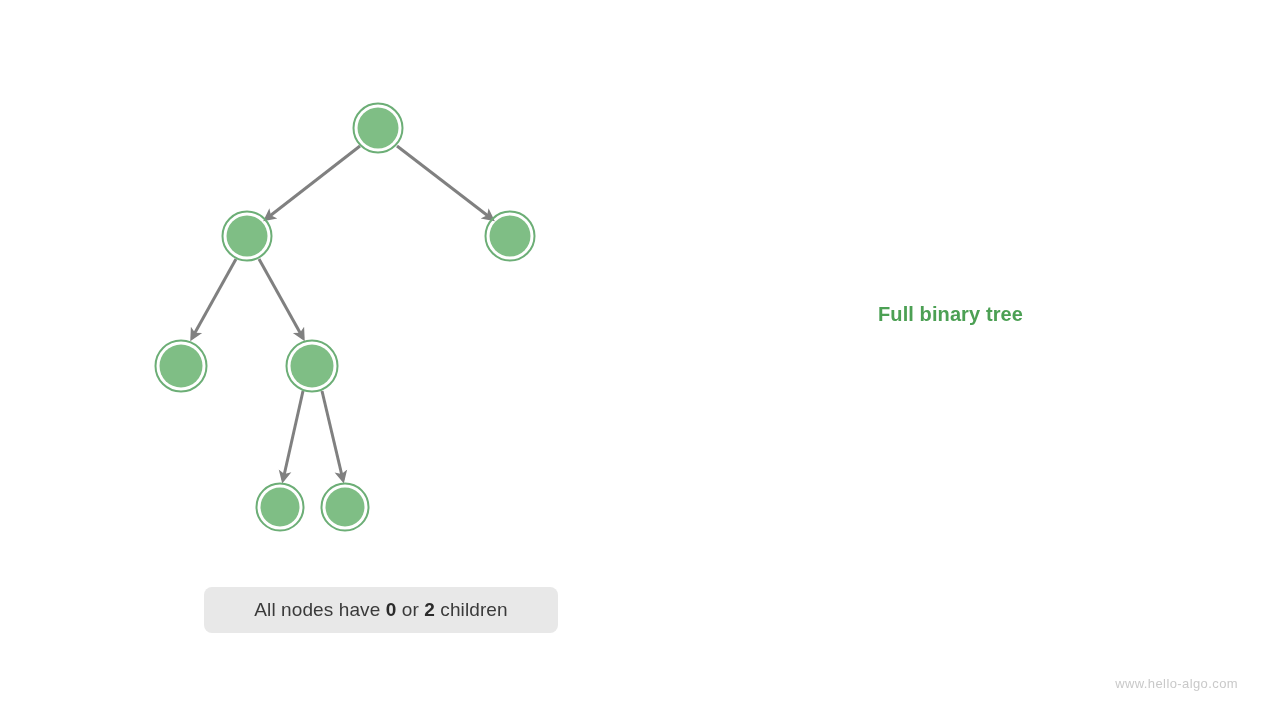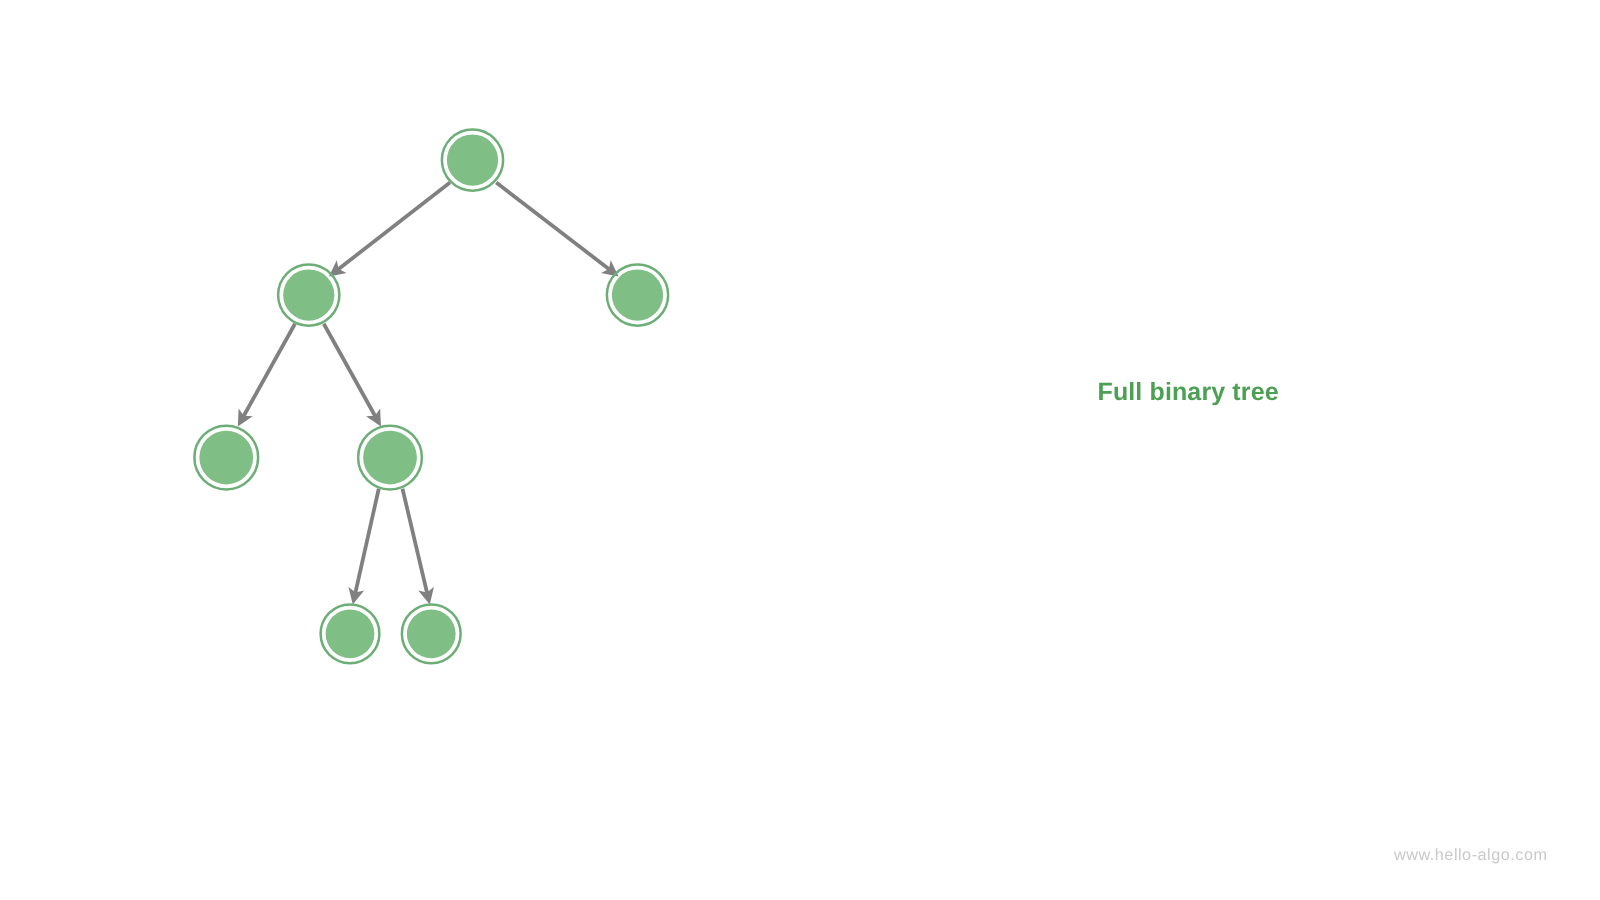--- a/index.html
+++ b/index.html
@@ -117,16 +117,19 @@
       </g>
       <g>
         <circle cx="345" cy="507" r="23.5" fill="none" stroke="#6cae76" stroke-width="2"></circle>
         <circle cx="345" cy="507" r="19.5" fill="#7fbe85"></circle>
       </g>
     </g>
   </svg>
 
   <div class="diagram-title">Full binary tree</div>
 
+  <div class="caption-box">
+    <span class="caption-text"><span>All nodes have </span><b>0</b><span> or </span><b>2</b><span> children</span></span>
+  </div>
 
   <div class="watermark">www.hello-algo.com</div>
 
 </div>
 
 </body></html>

